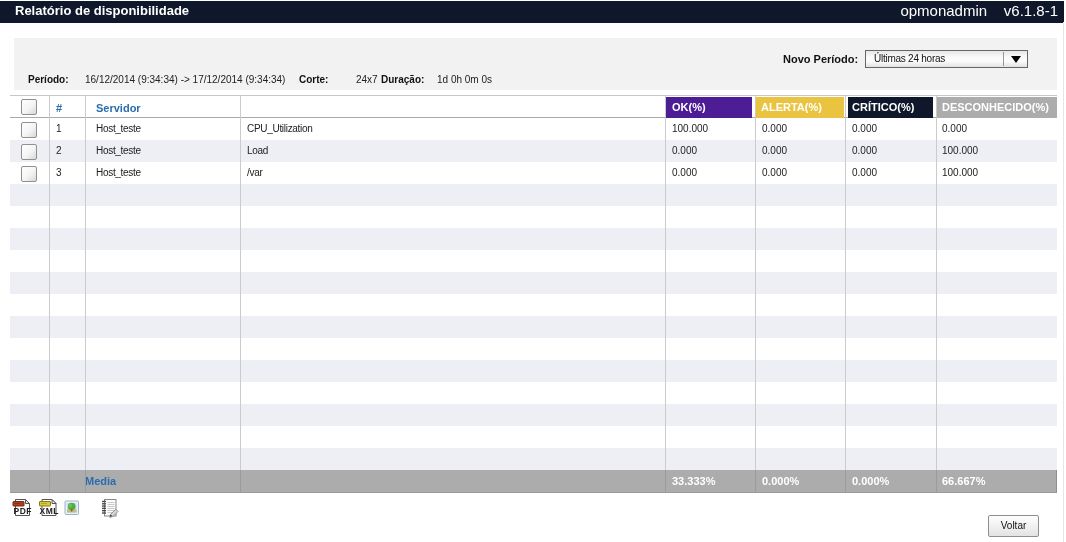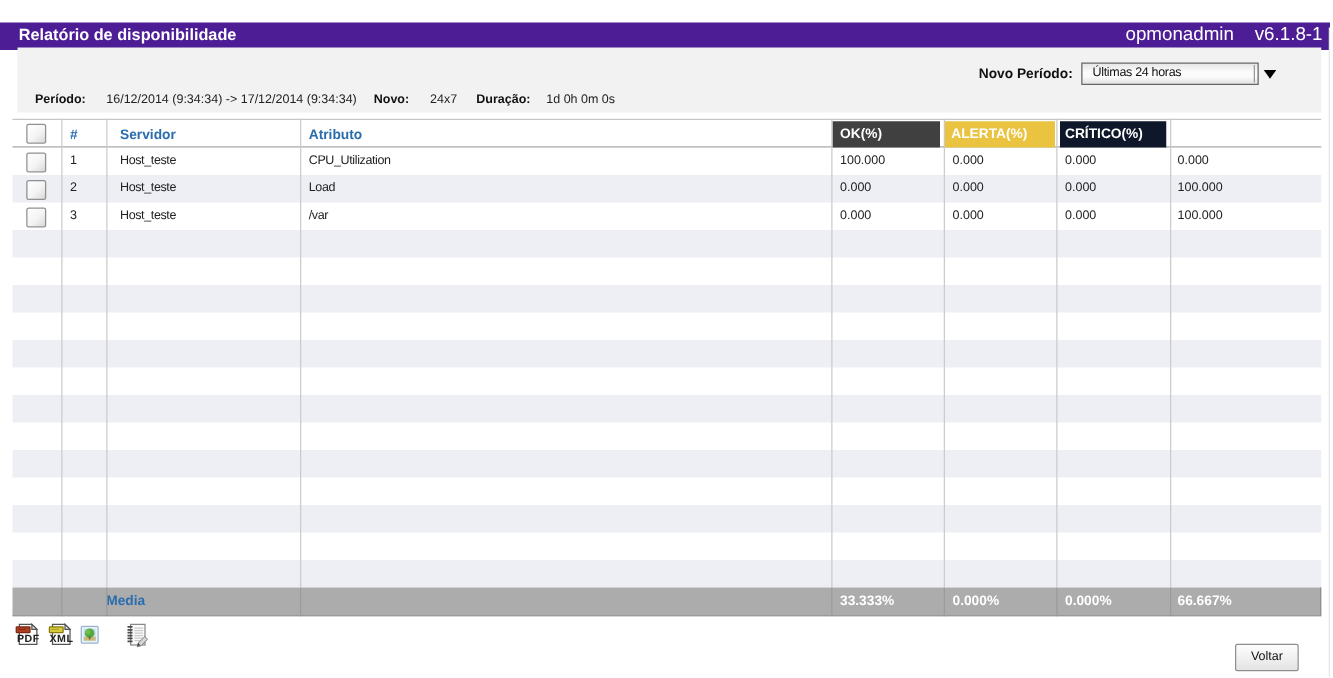--- a/index.html
+++ b/index.html
@@ -1,24 +1,24 @@
 <!DOCTYPE html>
 <html><head>
 <meta charset="utf-8">
 <style>
 * { margin:0; padding:0; box-sizing:border-box; }
 html,body { width:1066px; height:542px; background:#fff; font-family:"Liberation Sans",sans-serif; position:relative; overflow:hidden; }
-.topbar { position:absolute; left:0; top:18px; width:1064px; height:22px; background:#4c1d95; }
+.topbar { position:absolute; left:0; top:1px; width:1064px; height:22px; background:#0f172a; }
 .topbar .title { position:absolute; left:15px; top:0; line-height:20px; color:#fff; font-weight:bold; font-size:13px; }
 .topbar .right { position:absolute; right:6px; top:0; line-height:20px; color:#fff; font-size:15px; }
 .panel { position:absolute; left:14px; top:38px; width:1043px; height:52px; background:#F2F2F2; }
 .lbl { font-weight:bold; color:#111; font-size:10px; }
 .txt { color:#222; font-size:10px; }
 .novo { position:absolute; left:769px; top:12px; width:74px; text-align:center; line-height:18px; font-size:11px; font-weight:bold; color:#111; white-space:nowrap; }
-.dd { position:absolute; left:851px; top:12px; width:142px; height:18px; background:linear-gradient(#e6e6e6,#fbfbfb 40%,#fbfbfb 65%,#e2e2e2); border:1px solid #666; }
+.dd { position:absolute; left:851px; top:12px; width:163px; height:18px; background:linear-gradient(#e6e6e6,#fbfbfb 40%,#fbfbfb 65%,#e2e2e2); border:1px solid #666; }
 .dd .t { position:absolute; left:8px; top:0; line-height:16px; font-size:10px; letter-spacing:-0.25px; color:#111; }
 .dd .sep { position:absolute; left:137px; top:1px; width:1px; height:14px; background:#999; }
 .dd .arr { position:absolute; left:145px; top:5px; width:0; height:0; border-left:5px solid transparent; border-right:5px solid transparent; border-top:7px solid #000; }
 .pline { position:absolute; left:0; top:36px; height:12px; width:1043px; }
 .pline span { position:absolute; top:0; line-height:12px; white-space:nowrap; }
 .tbl { position:absolute; left:10px; top:95px; width:1047px; height:398px; }
 .row { position:relative; width:1047px; height:22px; }
 .row .c { position:absolute; top:0; height:22px; line-height:22px; font-size:10px; color:#222; white-space:nowrap; }
 .hdr { background:#fff; border-top:1px solid #c6c6c6; border-bottom:1px solid #a9a9a9; height:23px; }
 .hdr .c { color:#2a6dad; font-weight:bold; font-size:11px; top:1px; }
@@ -30,21 +30,21 @@
 .col1 { left:46px; width:36px; }
 .col2 { left:75px; width:155px; padding-left:11px; }
 .col3 { left:230px; width:418px; padding-left:7px; }
 .col4 { left:655px; width:90px; padding-left:7px; }
 .col5 { left:745px; width:90px; padding-left:7px; }
 .col6 { left:835px; width:91px; padding-left:7px; }
 .col7 { left:926px; width:121px; padding-left:6px; }
 .nm { letter-spacing:-0.3px; }
 .vlines div { position:absolute; top:0; width:1px; height:375px; background:#cbcbcb; }
 .hblock { position:absolute; top:1px; height:21px; line-height:21px; color:#fff; font-weight:bold; font-size:11px; }
-.g { background:#404040; }
+.g { background:#4c1d95; }
 .y { background:#EAC440; }
 .r { background:#0f172a; }
 .gr { background:#ACACAC; }
 .mline div { position:absolute; top:0; width:1px; height:23px; background:#9b9b9b; }
 .icons { position:absolute; left:10px; top:497px; width:120px; height:22px; }
 .btn { position:absolute; left:988px; top:515px; width:51px; height:22px; border:1px solid #8e8e8e; border-radius:2px; background:linear-gradient(#fefefe,#e3e3e3); text-align:center; line-height:20px; font-size:10px; color:#111; }
 </style>
 </head>
 <body>
 <div class="topbar">
@@ -54,35 +54,35 @@
 <div class="panel">
   <div class="novo">Novo Período:</div>
   <div class="dd">
       <span class="t">Últimas 24 horas</span>
       <span class="sep"></span>
       <span class="arr"></span>
     </div>
   <div class="pline">
     <span class="lbl" style="left:14px;">Período:</span>
     <span class="txt" style="left:71px;">16/12/2014 (9:34:34) -&gt; 17/12/2014 (9:34:34)</span>
-    <span class="lbl" style="left:285px;">Novo:</span>
-    <span class="txt" style="left:330px;">24x7</span>
+    <span class="lbl" style="left:285px;">Corte:</span>
+    <span class="txt" style="left:342px;">24x7</span>
     <span class="lbl" style="left:367px;">Duração:</span>
     <span class="txt" style="left:423px;">1d 0h 0m 0s</span>
   </div>
 </div>
 <div class="tbl">
   <div class="row hdr">
     <span class="cb" style="top:3px;"></span>
     <span class="c col1">#</span>
     <span class="c col2">Servidor</span>
-    <span class="c col3">Atributo</span>
     <span class="hblock g" style="left:656px; width:86px; padding-left:6px;">OK(%)</span>
     <span class="hblock y" style="left:746px; width:88px; padding-left:5px;">ALERTA(%)</span>
     <span class="hblock r" style="left:838px; width:85px; padding-left:4px;">CRÍTICO(%)</span>
+    <span class="hblock gr" style="left:927px; width:120px; padding-left:5px;">DESCONHECIDO(%)</span>
   </div>
   <div class="row">
     <span class="cb"></span>
     <span class="c col1">1</span>
     <span class="c col2 nm">Host_teste</span>
     <span class="c col3 nm">CPU_Utilization</span>
     <span class="c col4">100.000</span>
     <span class="c col5">0.000</span>
     <span class="c col6">0.000</span>
     <span class="c col7">0.000</span>

